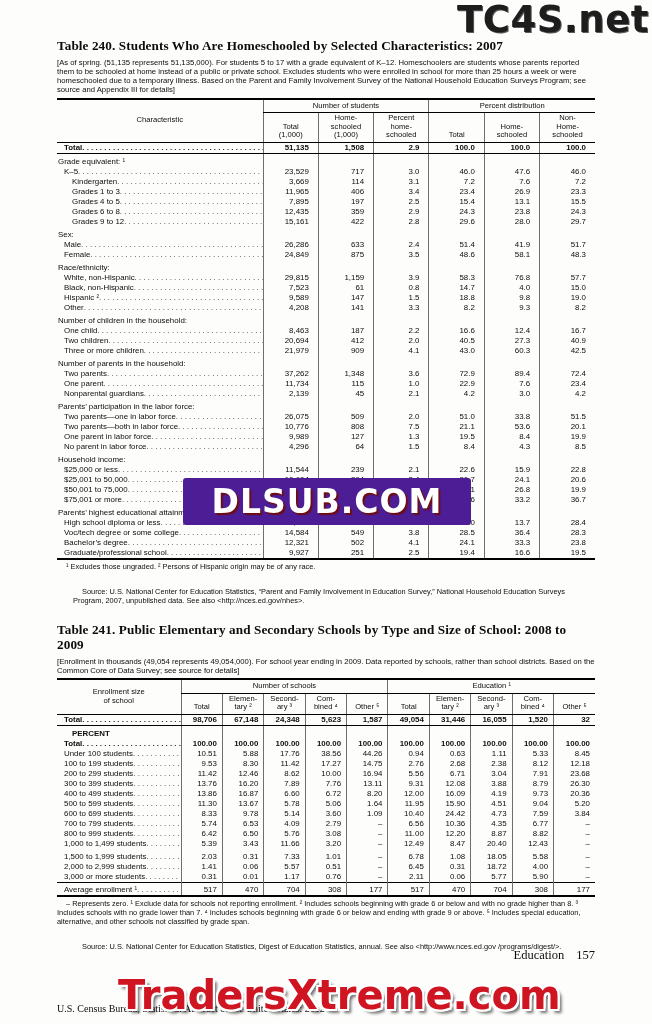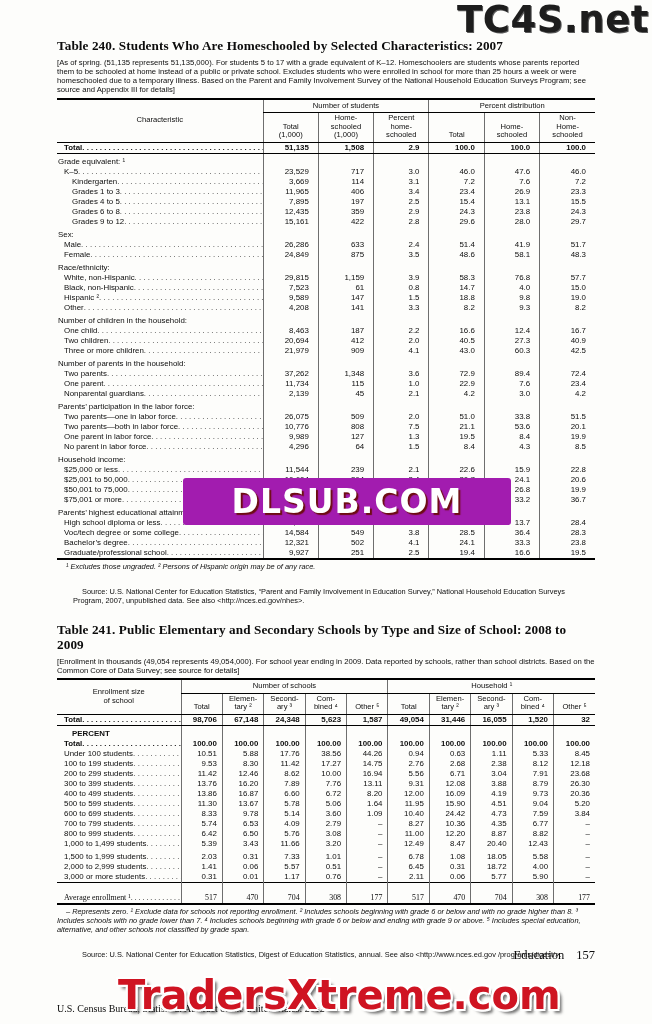--- a/index.html
+++ b/index.html
@@ -30,36 +30,36 @@
   td.stubcell{overflow:hidden;}
   .lab{display:flex;align-items:baseline;white-space:nowrap;overflow:hidden;}
   .ind0 .lab{padding-left:1px;}
   .ind1 .lab{padding-left:7px;}
   .ind2 .lab{padding-left:15px;}
   .dots{flex:1 1 auto;overflow:hidden;white-space:nowrap;color:#222;}
   .dots::before{content:" . . . . . . . . . . . . . . . . . . . . . . . . . . . . . . . . . . . . . . . . . . . . . . . . . . . . . .";}
   tr.total td,tr.total2 td,tr.section td{font-weight:700;}
   tr.total td{border-bottom:1px solid #000;}
   tr.gap td{padding-top:3px;}
-  tr.ruled td{border-top:1px solid #000;padding-top:10px;font-family:Liberation Serif, serif;}
-  .footnote{font-size:7.4px;line-height:8.9px;margin:3px 0 0 0;text-indent:9px;font-style:italic;}
+  tr.ruled td{border-top:1px solid #000;padding-top:2px;}
+  .footnote{font-size:7.4px;line-height:8.9px;margin:3px 0 0 0;text-indent:9px;}
   .sourcep{font-size:7.4px;line-height:8.9px;margin:16px;text-indent:9px;}
   .edu{position:absolute;right:57px;top:948px;font-family:"Liberation Serif",serif;font-size:12.5px;}
   .edu .pg{margin-left:12px;}
   .imprint{position:absolute;left:57px;top:1003px;font-family:Liberation Serif, serif;font-size:10px;}
   
   .wm-top{
     position:absolute;top:0px;right:3px;
     font-family:"DejaVu Sans",sans-serif;font-weight:800;font-size:37px;line-height:40px;
     color:#1d1d1d;letter-spacing:0.5px;text-shadow:1px 1px 0 #5a5a5a;text-align:center;
   }
   .wm-mid{
-    position:absolute;left:183px;top:478px;width:328px;height:47px;
+    position:absolute;left:183px;top:478px;width:288px;height:47px;
     display:flex;align-items:center;justify-content:center;
-    background:#a21caf;border-radius:3px;
+    background:#4c1d95;border-radius:3px;
     font-family:"DejaVu Sans",sans-serif;font-weight:800;font-size:33px;
     color:#fff;letter-spacing:1px;text-shadow:2px 2px 1px #6d0d12;
   }
   .wm-bottom{
     position:absolute;left:50%;transform:translateX(-47%);top:972px;
     font-family:"DejaVu Sans",sans-serif;font-weight:800;font-size:40px;line-height:46px;
     color:#cf1422;white-space:nowrap;
     text-shadow:
       -2px -2px 0 #fff, 2px -2px 0 #fff, -2px 2px 0 #fff, 2px 2px 0 #fff,
       -2px 0 0 #fff, 2px 0 0 #fff, 0 -2px 0 #fff, 0 2px 0 #fff,
@@ -667,21 +667,21 @@
         <col>
         <col>
         <col>
         <col>
     </colgroup>
     <thead>
       <tr>
         <th class="stub" rowspan="2">Enrollment size
 of school</th>
         <th class="spanner" colspan="5">Number of schools</th>
-        <th class="spanner" colspan="5">Household ¹</th>
+        <th class="spanner" colspan="5">Education ¹</th>
       </tr>
       <tr class="cols">
         <th>Total</th>
         <th>Elemen-
 tary ²</th>
         <th>Second-
 ary ³</th>
         <th>Com-
 bined ⁴</th>
         <th>Other ⁵</th>
@@ -880,21 +880,21 @@
             <div class="lab">
               <span>700 to 799 students</span>
               <span class="dots"></span>
             </div>
           </td>
           <td class="val">5.74</td>
           <td class="val">6.53</td>
           <td class="val">4.09</td>
           <td class="val">2.79</td>
           <td class="val">–</td>
-          <td class="val">8.27</td>
+          <td class="val">6.56</td>
           <td class="val">10.36</td>
           <td class="val">4.35</td>
           <td class="val">6.77</td>
           <td class="val">–</td>
         </tr>
         <tr class="item">
           <td class="stubcell ind1">
             <div class="lab">
               <span>800 to 999 students</span>
               <span class="dots"></span>

